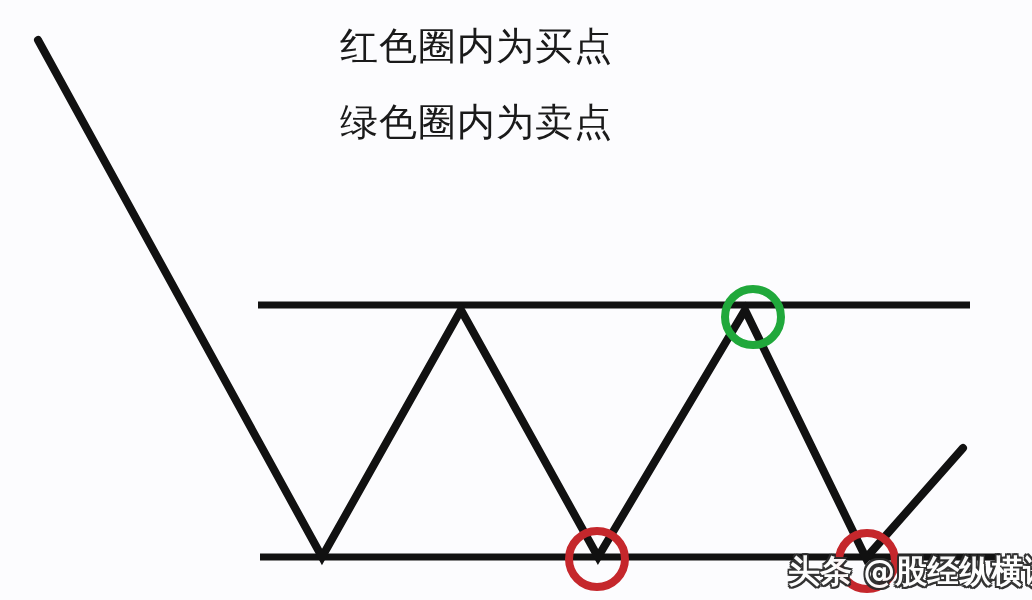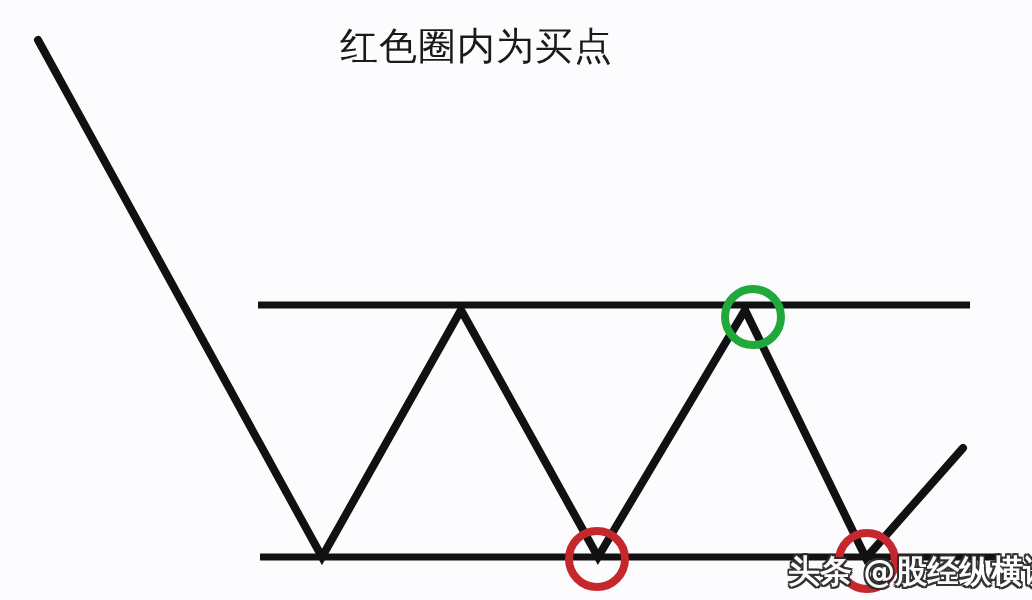--- a/index.html
+++ b/index.html
@@ -93,16 +93,17 @@
       </g>
     <g id="annot-group">
         <circle cx="753" cy="317" r="28" fill="none" stroke="#20a83b" stroke-width="8"></circle>
         <circle cx="597" cy="559" r="28" fill="none" stroke="#c5272c" stroke-width="8"></circle>
         <circle cx="867" cy="561" r="28" fill="none" stroke="#c5272c" stroke-width="8"></circle>
       </g>
   </svg>
 
   <div class="annot-layer">
     <div class="legend-line" id="legend-buy">红色圈内为买点</div>
+    <div class="legend-line" id="legend-sell">绿色圈内为卖点</div>
     <div id="watermark">头条 @股经纵横谈</div>
   </div>
 
 </div>
 
 </body></html>

